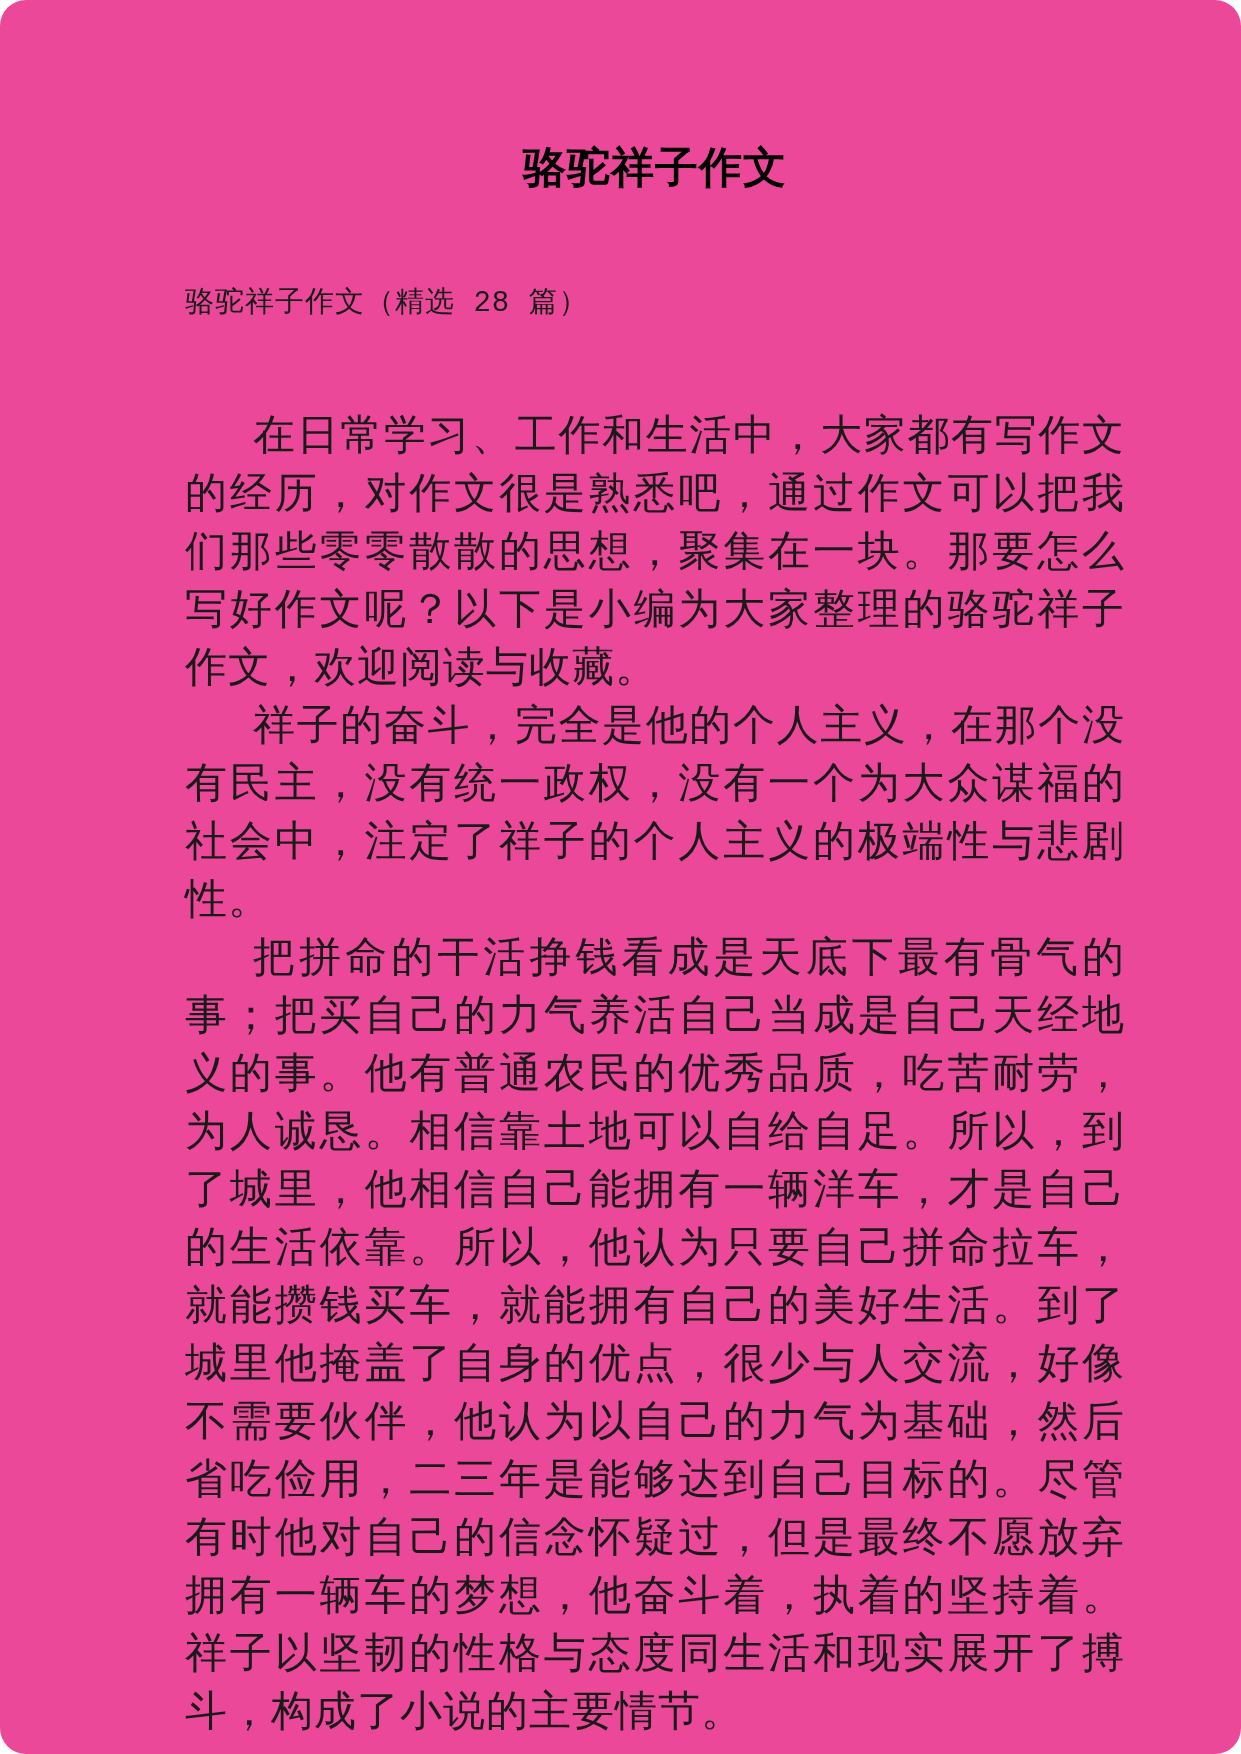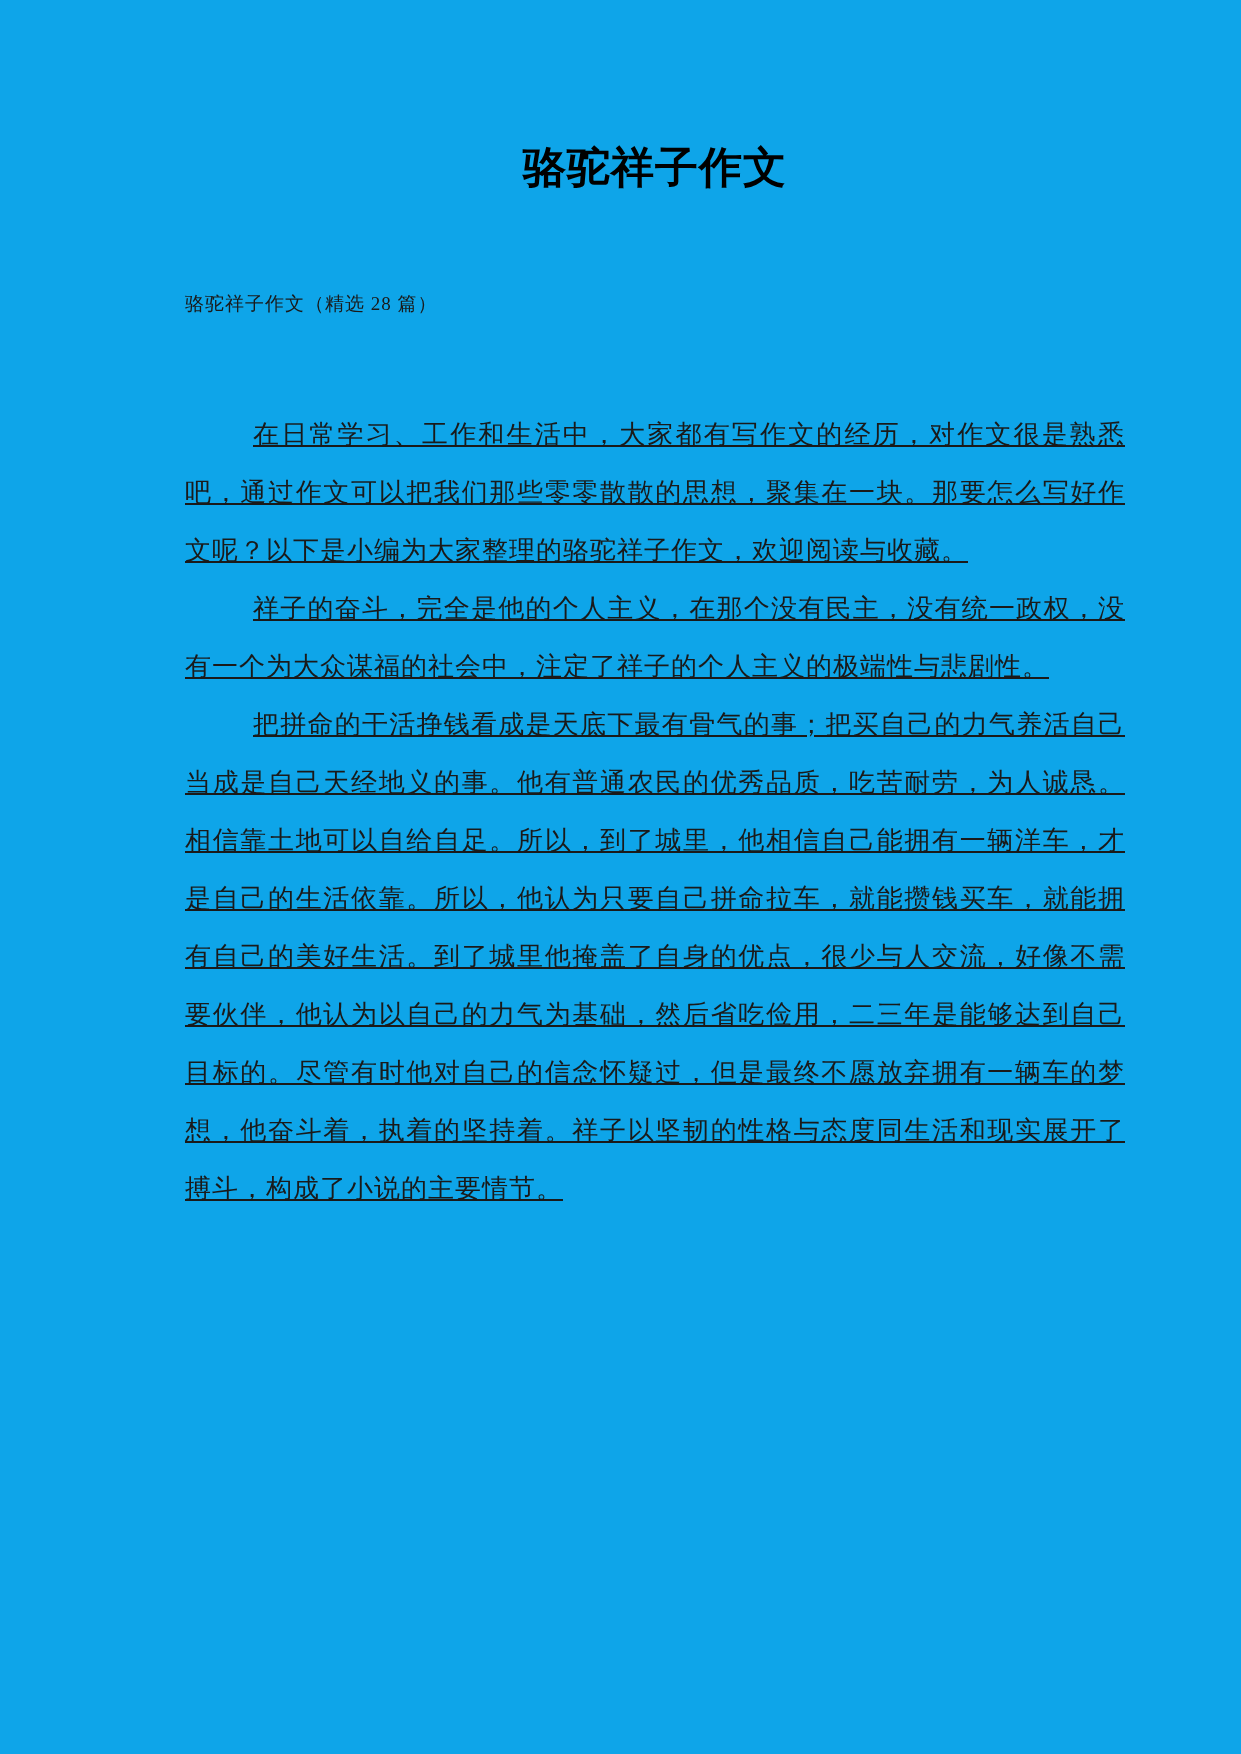--- a/index.html
+++ b/index.html
@@ -13,46 +13,47 @@
     position: relative;
     font-family: "Liberation Serif", "DejaVu Serif", serif;
     color: #1a1a1a;
     overflow: hidden;
   }
   .page {
     box-sizing: border-box;
     width: 1241px;
     height: 1754px;
     padding: 136px 116px 0 185px;
-    background: #0ea5e9;
+    background: #ec4899;
+    border-radius: 26px;
   }
   .doc-title {
     margin: 0;
     font-size: 43px;
     font-weight: bold;
     line-height: 64px;
     text-align: center;
     color: #000000;
     letter-spacing: 1px;
   }
   .subtitle {
     margin: 84px 0 0 0;
-    font-size: 19px;
+    font-size: 29px;
     line-height: 40px;
     letter-spacing: 1px;
     color: #1a1a1a;
+    font-family: Liberation Mono, monospace;
   }
   .body-text {
     margin: 0;
-    font-size: 26px;
+    font-size: 42px;
     line-height: 58px;
     letter-spacing: 1px;
     text-align: justify;
     color: #1a1a1a;
-    text-decoration: underline;
   }
   .intro {
     margin-top: 82px;
     text-indent: 68px;
   }
   .section-heading {
     margin-top: 58px;
     text-indent: 68px;
     text-align: left;
   }

